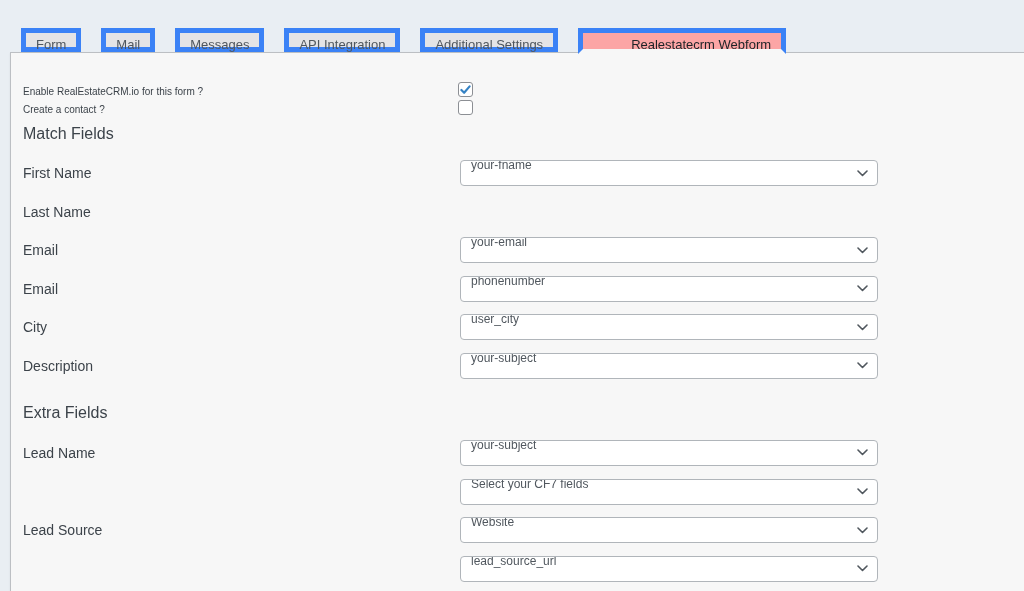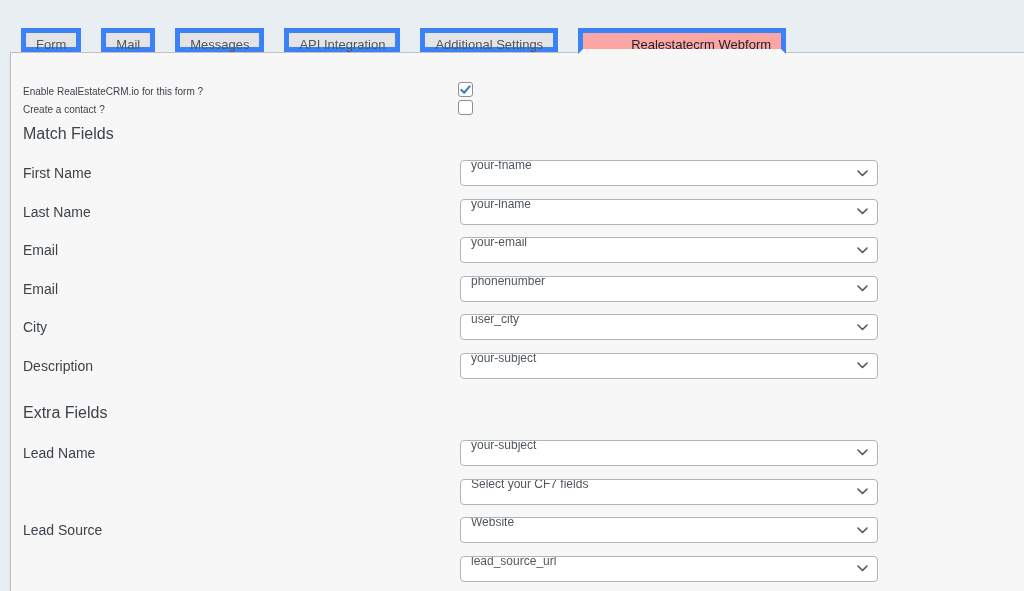--- a/index.html
+++ b/index.html
@@ -135,26 +135,20 @@
       <span class="field-label">First Name</span>
       <div class="select">
         <span>your-fname</span>
         <svg class="chev" width="11" height="7" viewBox="0 0 11 7">
           <path d="M1 1 L5.5 5.5 L10 1" fill="none" stroke="#50575e" stroke-width="1.6" stroke-linecap="round" stroke-linejoin="round"></path>
         </svg>
       </div>
     </div>
     <div class="field-row">
       <span class="field-label">Last Name</span>
-      <div class="select">
-        <span>your-lname</span>
-        <svg class="chev" width="11" height="7" viewBox="0 0 11 7">
-          <path d="M1 1 L5.5 5.5 L10 1" fill="none" stroke="#50575e" stroke-width="1.6" stroke-linecap="round" stroke-linejoin="round"></path>
-        </svg>
-      </div>
     </div>
     <div class="field-row">
       <span class="field-label">Email</span>
       <div class="select">
         <span>your-email</span>
         <svg class="chev" width="11" height="7" viewBox="0 0 11 7">
           <path d="M1 1 L5.5 5.5 L10 1" fill="none" stroke="#50575e" stroke-width="1.6" stroke-linecap="round" stroke-linejoin="round"></path>
         </svg>
       </div>
     </div>

